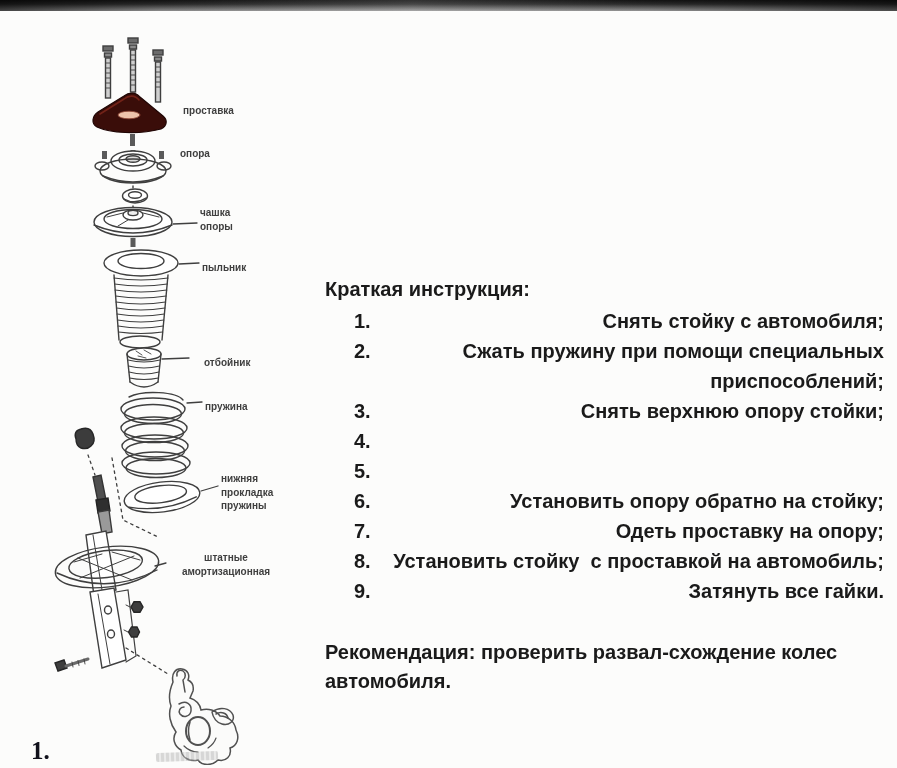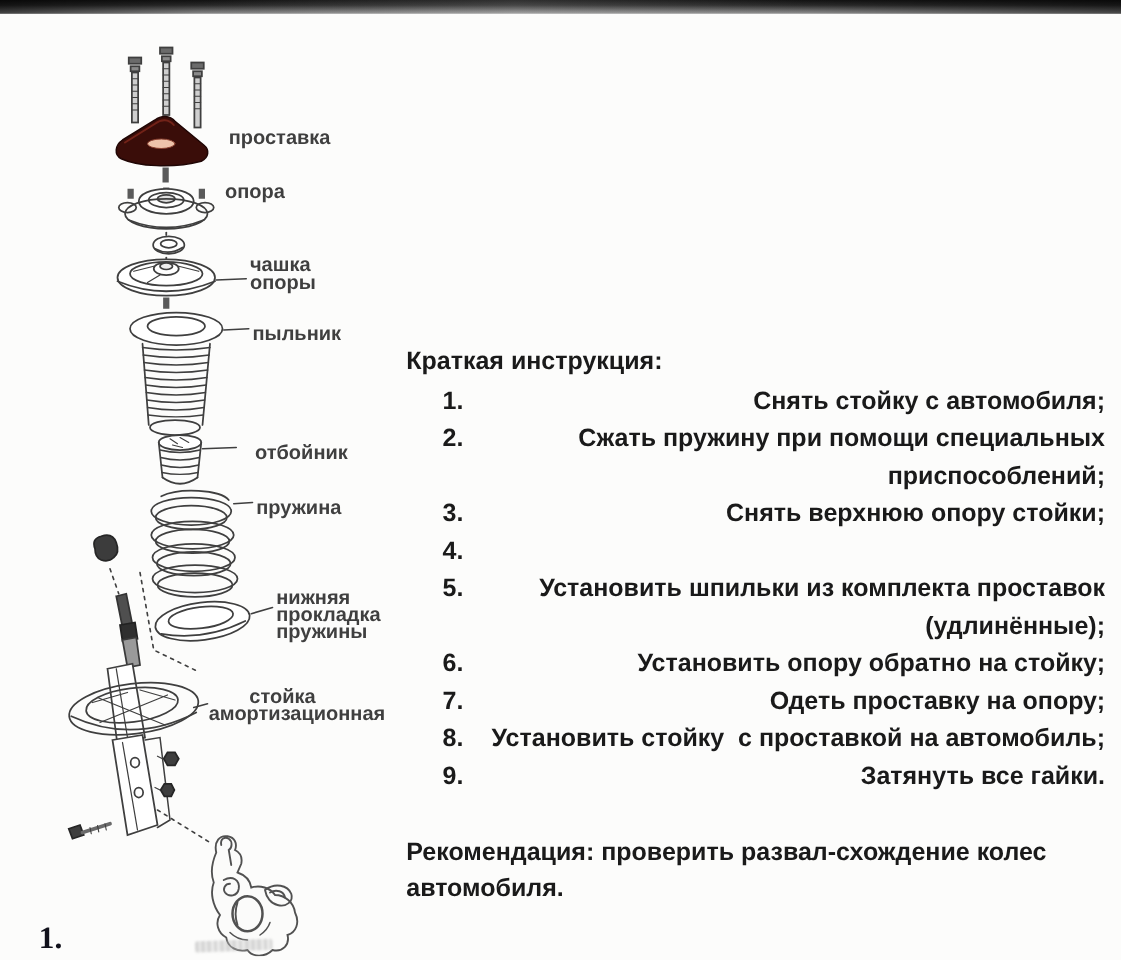--- a/index.html
+++ b/index.html
@@ -12,21 +12,21 @@
   .topbar {
     position:absolute; left:0; top:0; width:897px; height:11px;
     background:
       linear-gradient(90deg, rgba(0,0,0,.55) 0%, rgba(0,0,0,.10) 18%, rgba(255,255,255,.12) 46%, rgba(0,0,0,.06) 72%, rgba(0,0,0,.50) 100%),
       linear-gradient(180deg, #131313 0%, #2d2d2d 38%, #6a6a6a 72%, #9c9c9c 100%);
   }
   
   .diagram { position:absolute; left:0; top:0; width:330px; height:768px; }
   .diagram svg { position:absolute; left:40px; top:30px; }
   .dlabel {
-    position:absolute; font-size:16px; font-weight:bold; color:var(--line-art,#3d3d3d);
+    position:absolute; font-size:10px; font-weight:bold; color:var(--line-art,#3d3d3d);
     line-height:13.5px; white-space:nowrap;
   }
   .dlabel .line { display:block; }
   .dlabel.center { text-align:center; white-space:normal; }
   
   .instructions { position:absolute; left:325px; top:276px; width:560px; color:var(--ink,#1a1a1a); }
   .instr-heading { font-size:20px; font-weight:bold; line-height:26px; }
   .instr-list { list-style:none; margin:4px 0 0 0; padding:0; }
   .instr-list li { display:flex; padding-left:29px; font-size:20px; font-weight:bold; line-height:30px; }
   .instr-list .num { width:30px; flex:none; }
@@ -221,21 +221,21 @@
     </div>
     <div class="dlabel" style="left:205px; top:400px;">
       <span class="line">пружина</span>
     </div>
     <div class="dlabel" style="left:221px; top:472px;">
       <span class="line">нижняя</span>
       <span class="line">прокладка</span>
       <span class="line">пружины</span>
     </div>
     <div class="dlabel center" style="left:167px; top:551px; width:118px;">
-      <span class="line">стойка</span>
+      <span class="line">штатные</span>
       <span class="line">амортизационная</span>
     </div>
 
     <div class="watermark"></div>
   </div>
 
   <div class="instructions">
     <div class="instr-heading">Краткая инструкция:</div>
     <ol class="instr-list">
       <li>
@@ -255,24 +255,20 @@
         <span class="num">3.</span>
         <span class="txt">
             <span class="line">Снять верхнюю опору стойки;</span>
           </span>
       </li>
       <li>
         <span class="num">4.</span>
       </li>
       <li>
         <span class="num">5.</span>
-        <span class="txt">
-            <span class="line">Установить шпильки из комплекта проставок</span>
-            <span class="line">(удлинённые);</span>
-          </span>
       </li>
       <li>
         <span class="num">6.</span>
         <span class="txt">
             <span class="line">Установить опору обратно на стойку;</span>
           </span>
       </li>
       <li>
         <span class="num">7.</span>
         <span class="txt">

